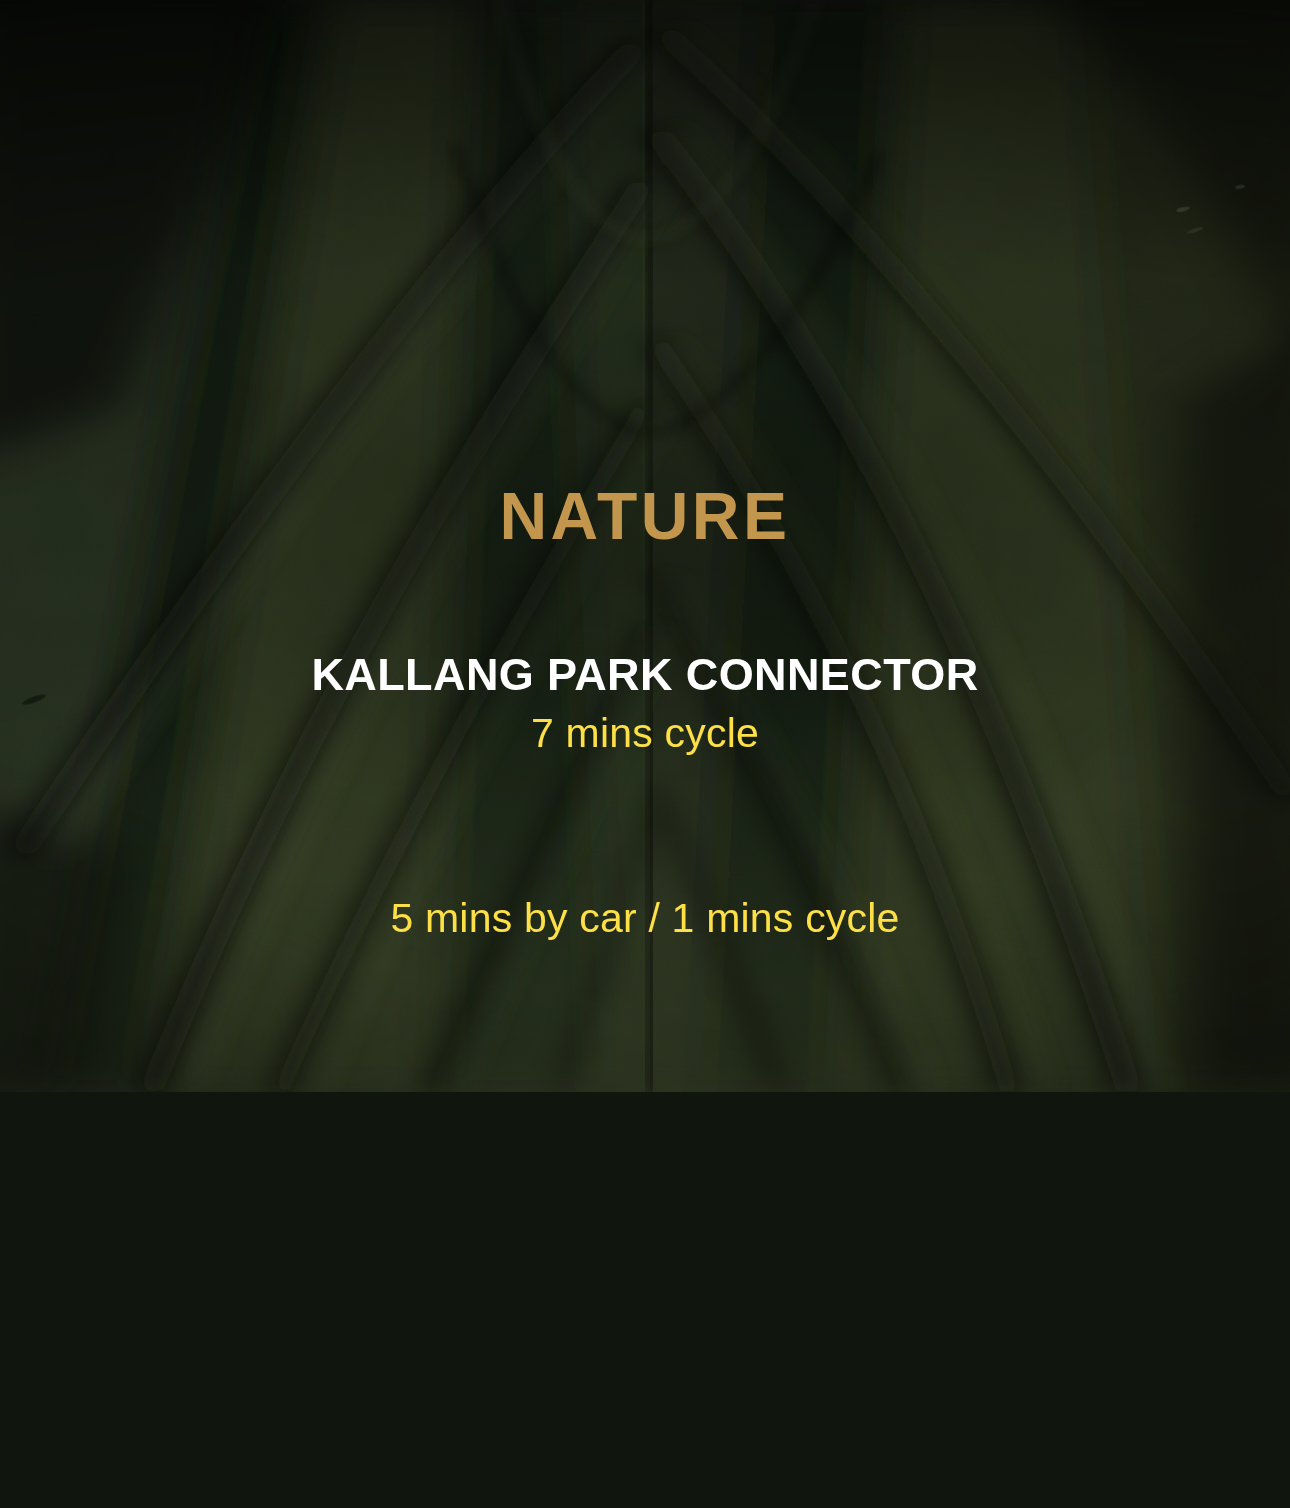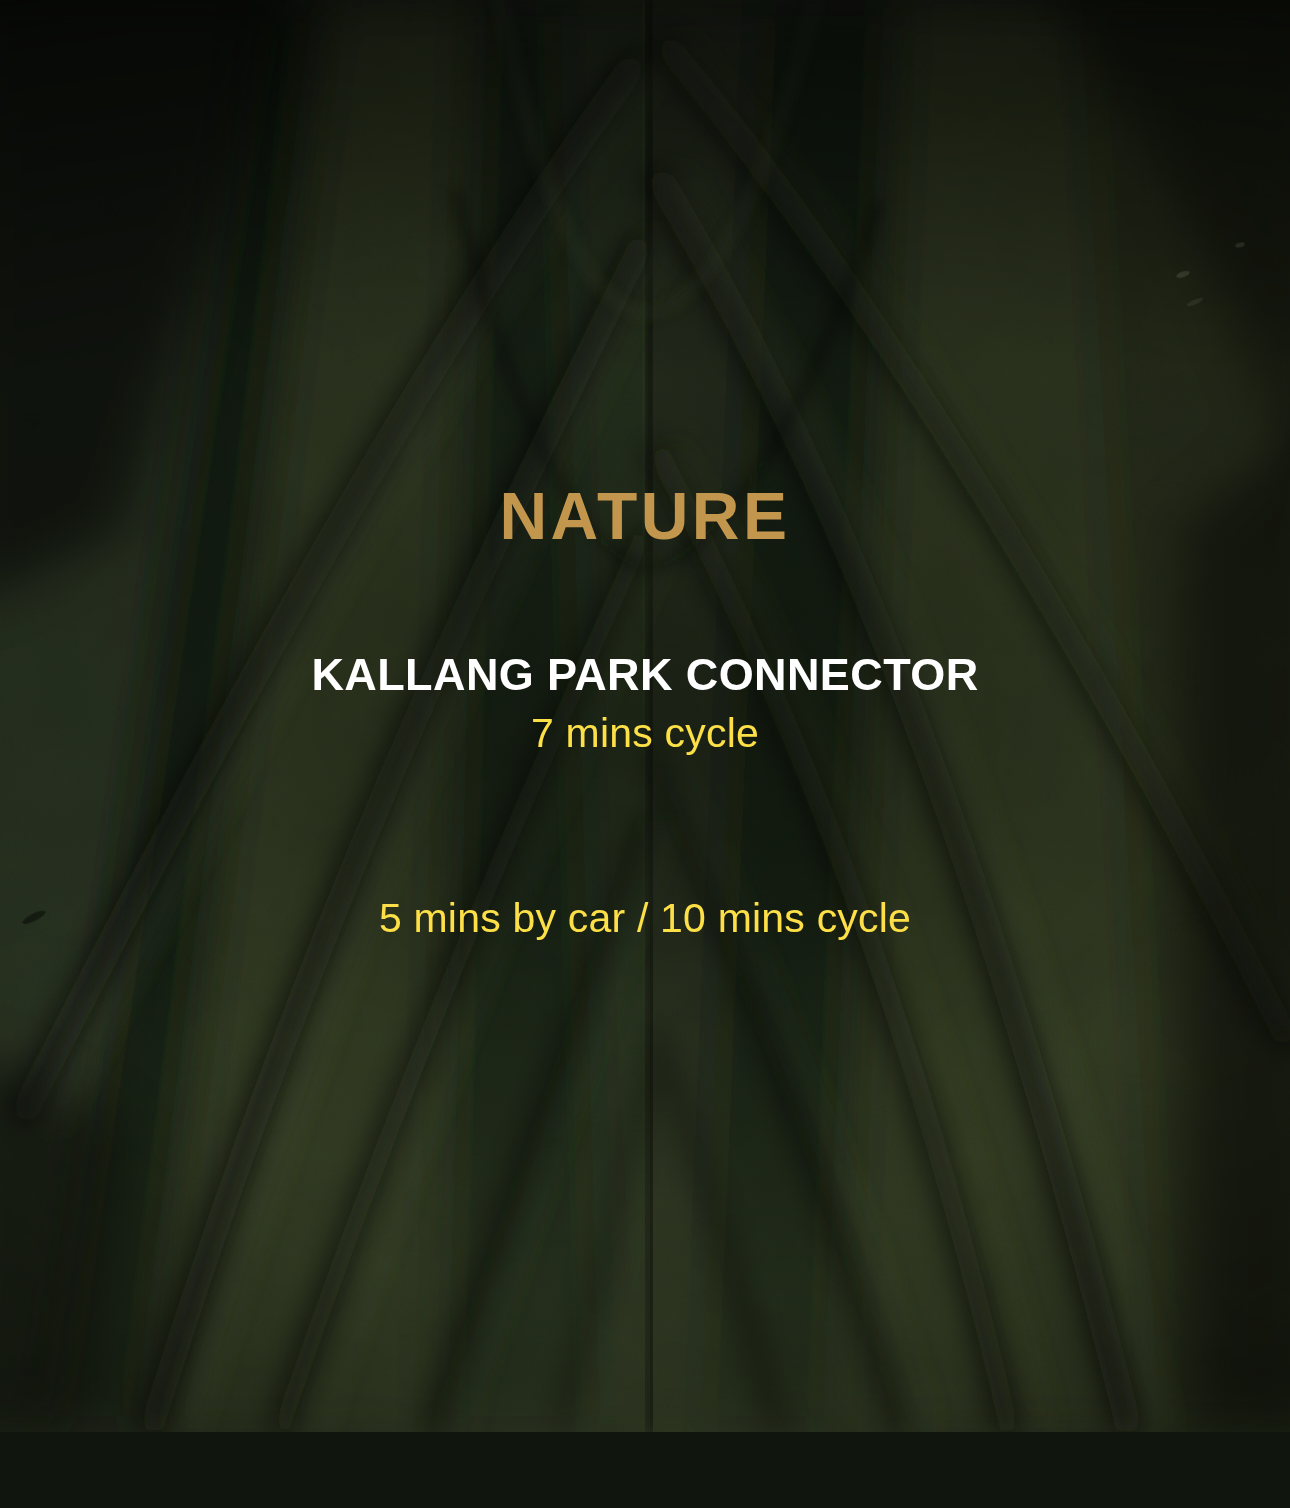--- a/index.html
+++ b/index.html
@@ -5,21 +5,21 @@
 <style>
   * { margin:0; padding:0; box-sizing:border-box; }
   html, body {
     width:1290px; height:1508px;
     background:#10150d;
     font-family:"Liberation Sans", sans-serif;
     overflow:hidden;
   }
   .card {
     position:relative;
-    width:1290px; height:1432px;
+    width:1290px; height:1092px;
     overflow:hidden;
     background:#1a2015;
   }
   
   .leaf-layer {
     position:absolute; inset:0;
     width:100%; height:100%;
     display:block;
   }
   .vignette {
@@ -226,17 +226,17 @@
   <div class="content">
 
     <div class="section-title">NATURE</div>
 
     <div class="amenity amenity-1">
       <div class="amenity-name">KALLANG PARK CONNECTOR</div>
       <div class="amenity-detail">7 mins cycle</div>
     </div>
 
     <div class="amenity amenity-2">
-      <div class="amenity-detail">5 mins by car / 10 mins cycle</div>
+      <div class="amenity-detail">5 mins by car / 1 mins cycle</div>
     </div>
 
   </div>
 </div>
 
 </body></html>

